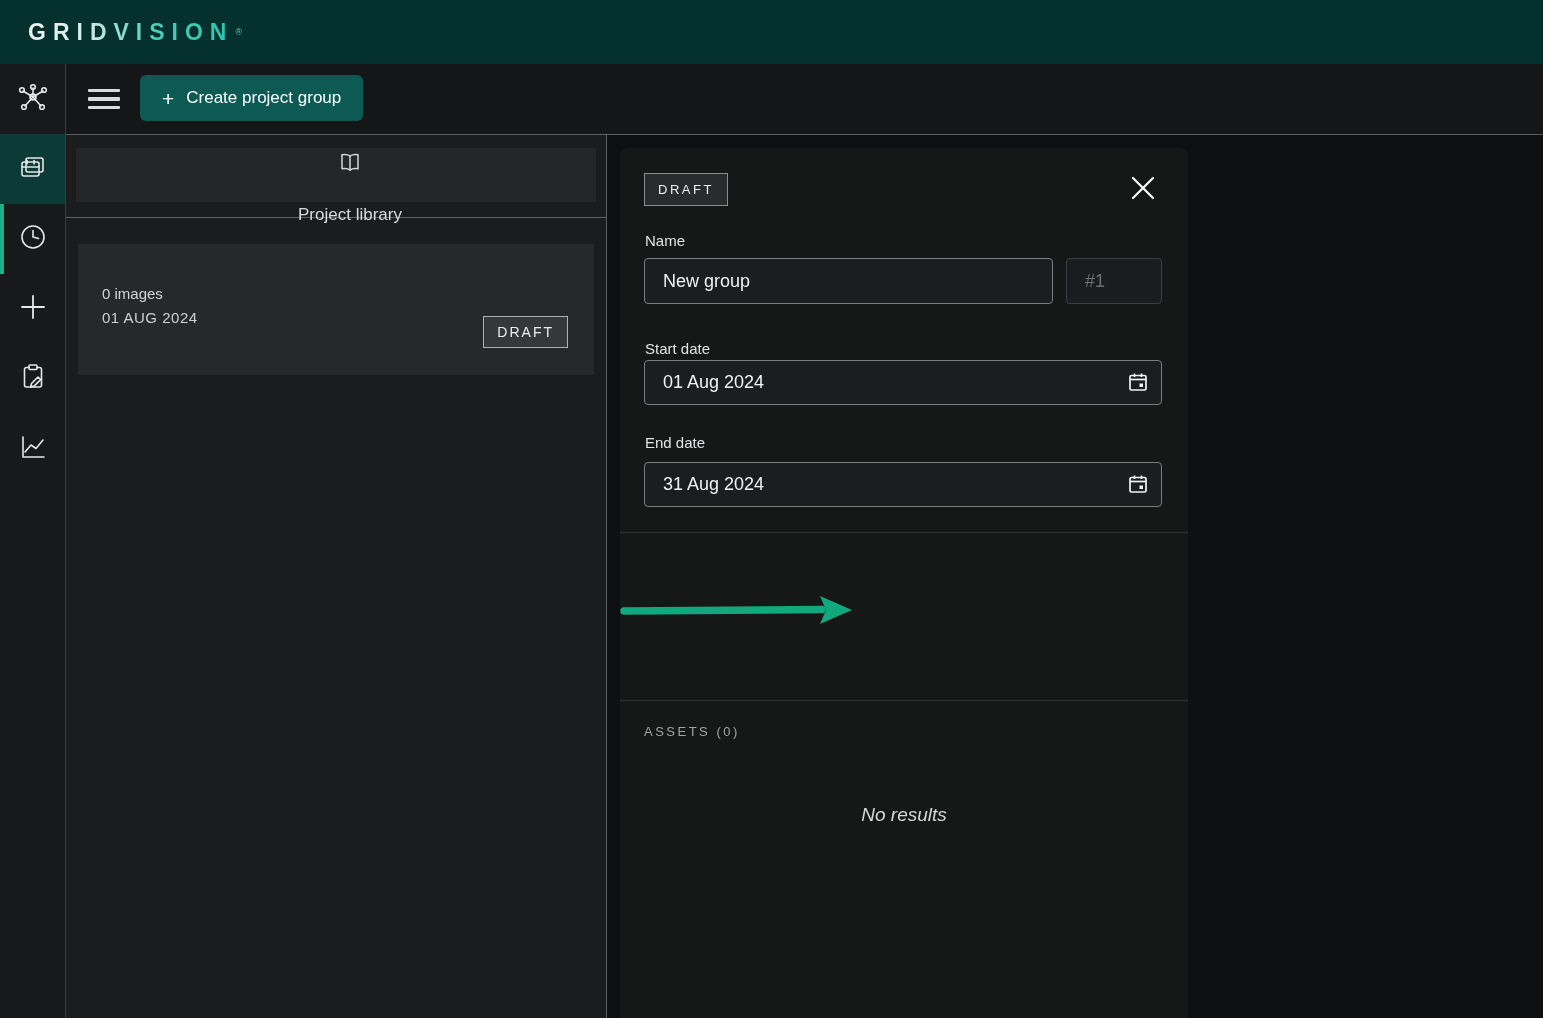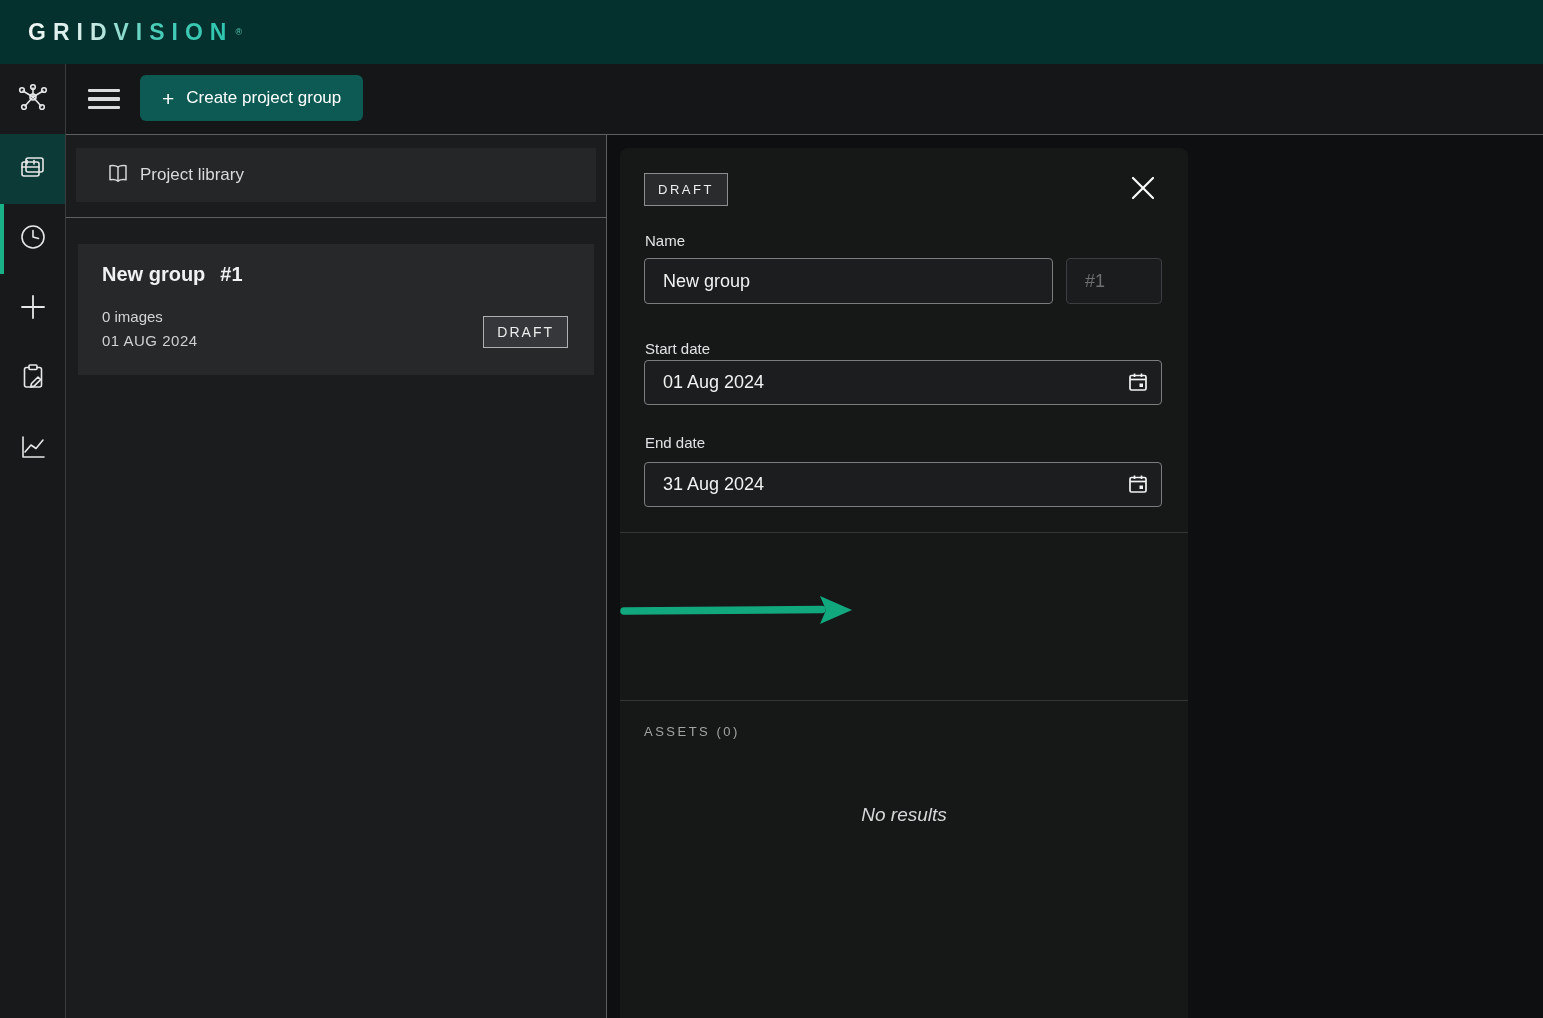--- a/index.html
+++ b/index.html
@@ -42,21 +42,21 @@
   
   .hstrip{position:absolute;left:66px;top:64px;right:0;height:71px;background:var(--strip);border-bottom:1px solid var(--line-strong);}
   .hamburger{position:absolute;left:22px;top:21px;width:34px;height:28px;background:none;border:none;display:flex;flex-direction:column;justify-content:center;gap:5px;cursor:pointer;}
   .hamburger span{display:block;width:32px;height:3.5px;background:#dadbdc;border-radius:1px;}
   .create-btn{position:absolute;left:74px;top:11px;height:46px;padding:0 22px;background:var(--accent);border:none;border-radius:6px;color:#fff;font-size:17px;display:flex;align-items:center;gap:12px;cursor:pointer;}
   .create-btn .plus{font-size:21px;font-weight:400;line-height:1;}
 
   
   .left-panel{position:absolute;left:66px;top:135px;width:541px;bottom:0;background:var(--panel);border-right:1px solid var(--line-strong);}
   .nav-block{margin:13px 10px 0 10px;}
-  .nav-row{height:54px;background:var(--row);display:flex;align-items:center;padding-left:28px;gap:8px;cursor:pointer;}
+  .nav-row{height:54px;background:var(--row);display:flex;align-items:center;padding-left:28px;gap:25px;cursor:pointer;flex-direction:column;}
   .nav-row svg{stroke:#d5d6d7;fill:none;stroke-width:1.5;stroke-linecap:round;stroke-linejoin:round;}
   .nav-label{font-size:17px;color:#d9dadb;}
   .panel-divider{margin-top:15px;border-top:1px solid var(--line-strong);}
   .section-title{padding:22px 0 0 26px;font-size:13px;letter-spacing:3px;color:#e6e7e8;}
   .group-card{position:relative;margin:26px 12px 0 12px;height:131px;background:var(--card);padding:19px 24px;cursor:pointer;}
   .card-title{font-size:20px;font-weight:bold;color:#f0f1f2;}
   .card-number{margin-left:15px;}
   .card-images{margin-top:22px;font-size:15px;color:#d4d5d6;}
   .card-date{margin-top:7px;font-size:15px;letter-spacing:0.5px;color:#cfd0d1;}
   .card-badge{position:absolute;right:26px;top:72px;border:1px solid #aeb1b2;background:#35373a;padding:7px 13px;font-size:14px;letter-spacing:2px;color:#eceded;}
@@ -182,23 +182,20 @@
           <svg width="28" height="28" viewBox="0 0 28 28">
             <path d="M14 8 c-2-1.6-4.8-1.8-8-1.3 V20.8 c3.2-.5 6-.3 8 1.3 c2-1.6 4.8-1.8 8-1.3 V6.7 c-3.2-.5-6-.3-8 1.3 z"></path>
             <line x1="14" y1="8" x2="14" y2="22"></line>
           </svg>
         </span>
         <span class="nav-label">Project library</span>
       </div>
     </div>
     <div class="panel-divider"></div>
     <div class="group-card">
-      <div>
-        <span class="card-title">New group</span><span class="card-title card-number">#1</span>
-      </div>
       <div class="card-images">0 images</div>
       <div class="card-date">01 AUG 2024</div>
       <div class="card-badge">DRAFT</div>
     </div>
   </div>
 
   <div class="main-area">
     <div class="detail-panel">
       <div class="badge-draft">DRAFT</div>
       <button class="close-btn">

